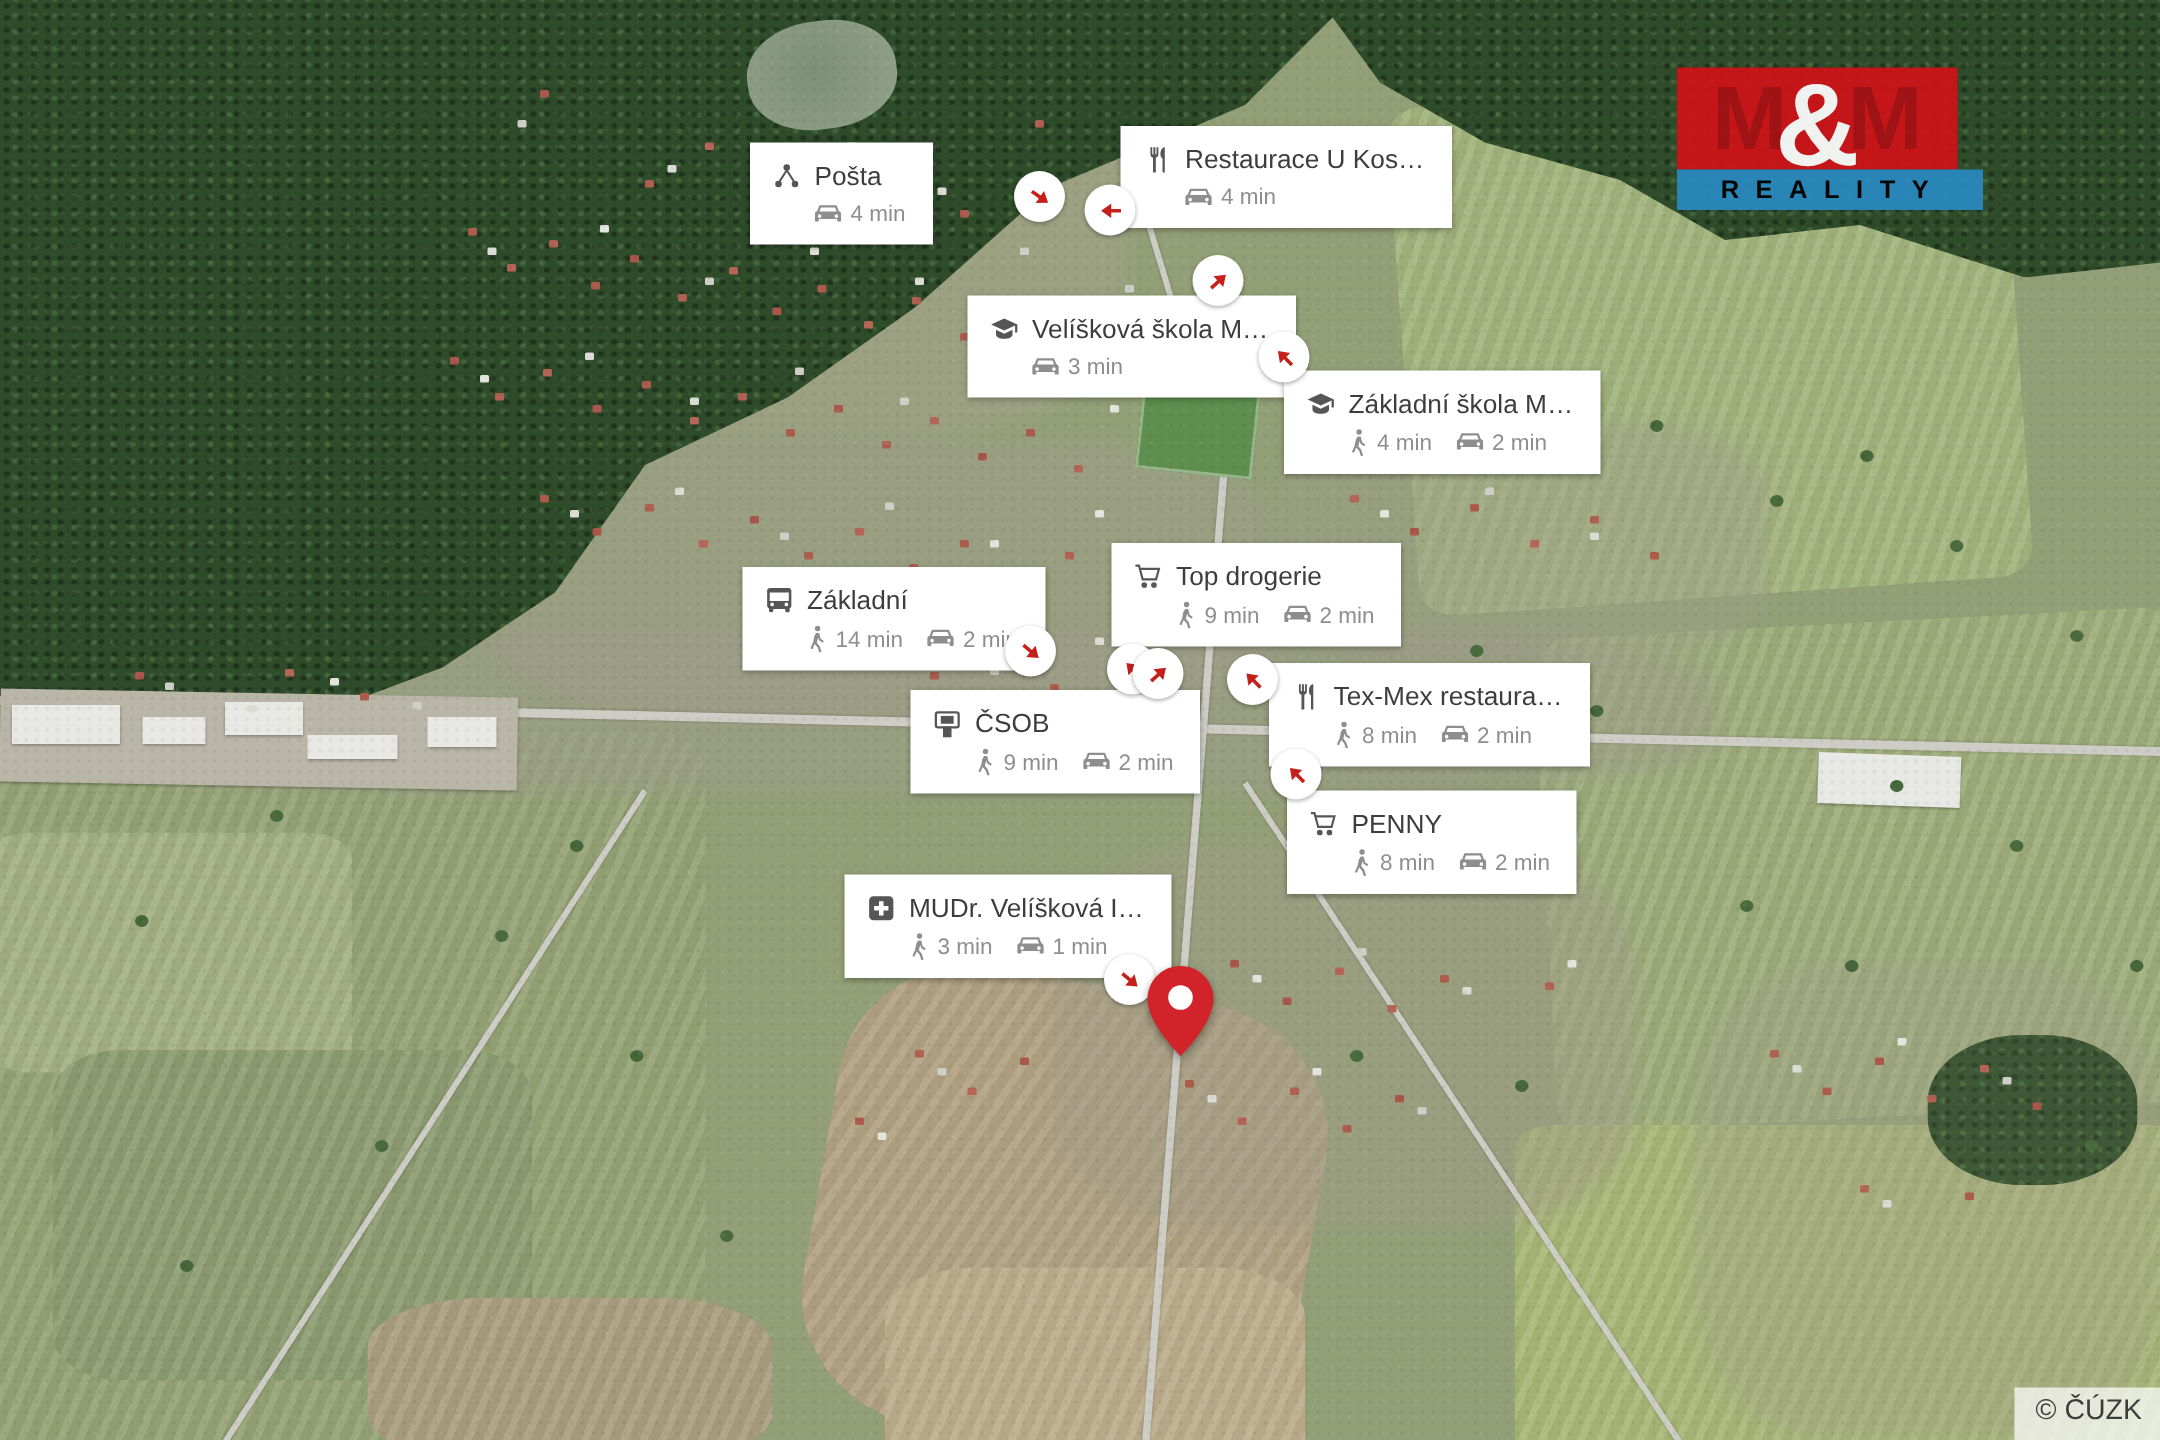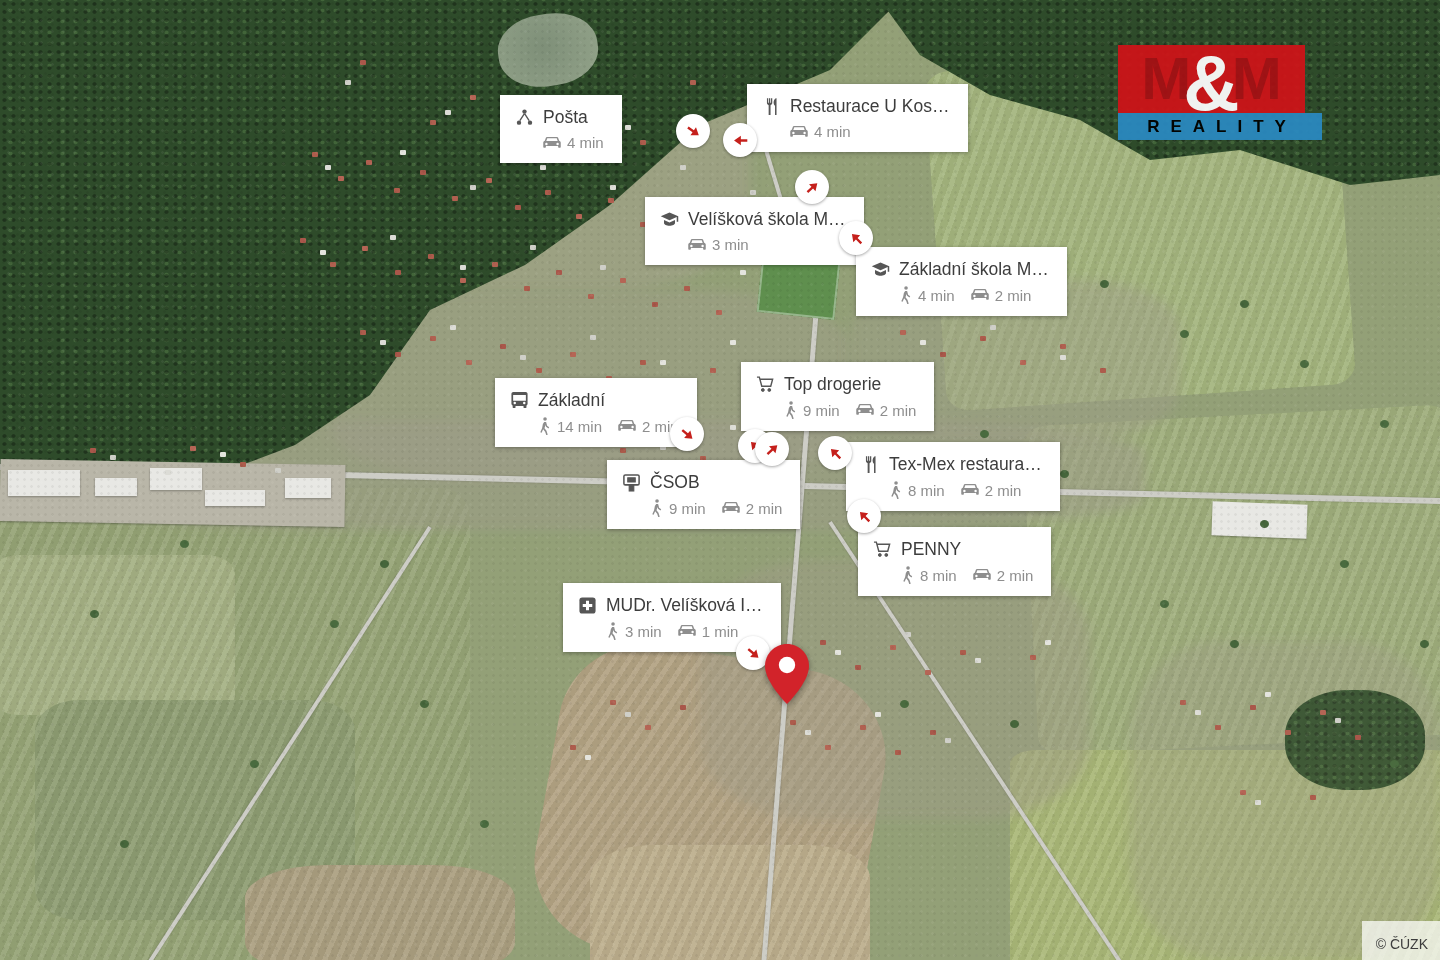--- a/index.html
+++ b/index.html
@@ -122,21 +122,21 @@
   
   .logo{position:absolute;z-index:40;left:1118px;top:45px;opacity:.93;}
   .logo-top{width:187px;height:68px;background:#d01318;display:flex;align-items:center;justify-content:center;}
   .logo-top .m{color:#a80f14;font-size:60px;font-weight:bold;line-height:1;}
   .logo-top .amp{color:#fff;font-size:78px;font-weight:bold;line-height:1;margin:0 -8px;position:relative;top:4px;z-index:2;}
   .logo-bottom{width:200px;height:27px;background:#2a8ac2;color:#000000;font-weight:bold;font-size:17px;
                letter-spacing:11px;display:flex;align-items:center;justify-content:center;padding-left:4px;}
 
   
   .attr{position:absolute;z-index:40;right:0;bottom:0;background:rgba(255,255,255,.72);
-        padding:15px 12px 8px 14px;font-size:14px;color:#3d3d3d;}
+        padding:5px 12px 8px 14px;font-size:19px;color:#3d3d3d;}
 </style>
 </head>
 <body>
 
 <svg width="0" height="0" style="position:absolute">
   <defs>
     <g id="ic-walk">
       <circle cx="7.6" cy="2.2" r="2"></circle>
       <path d="M6.6 5.6h2.2l1.1 4.2 2.3 1.7-.8 1.3-2.7-1.9-.6-2.1-1.1 3.8 2.2 2.8 1.4 4.2-1.6.6-1.3-3.9-2.2-2.6-1.7 3.9-1.5-.6 2-4.6.9-4.6z"></path>
     </g>

